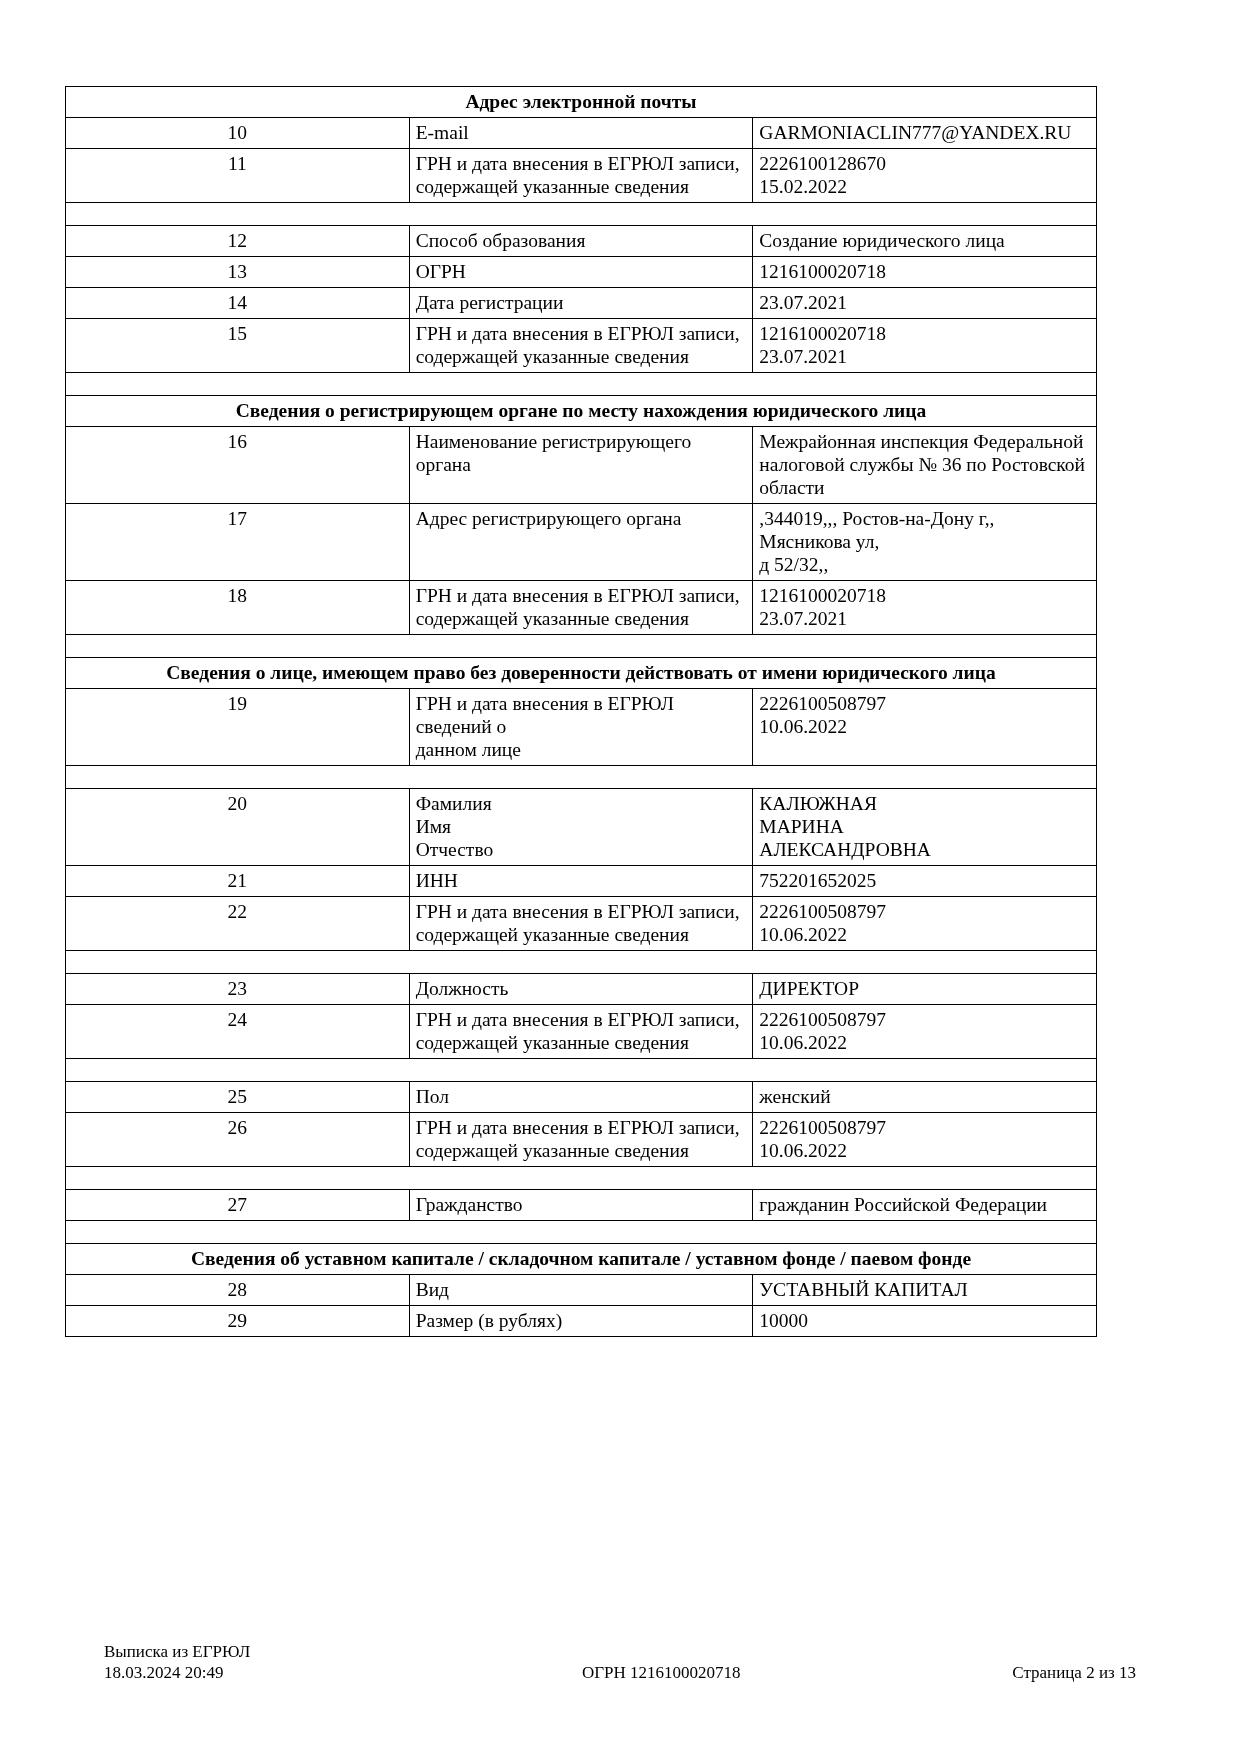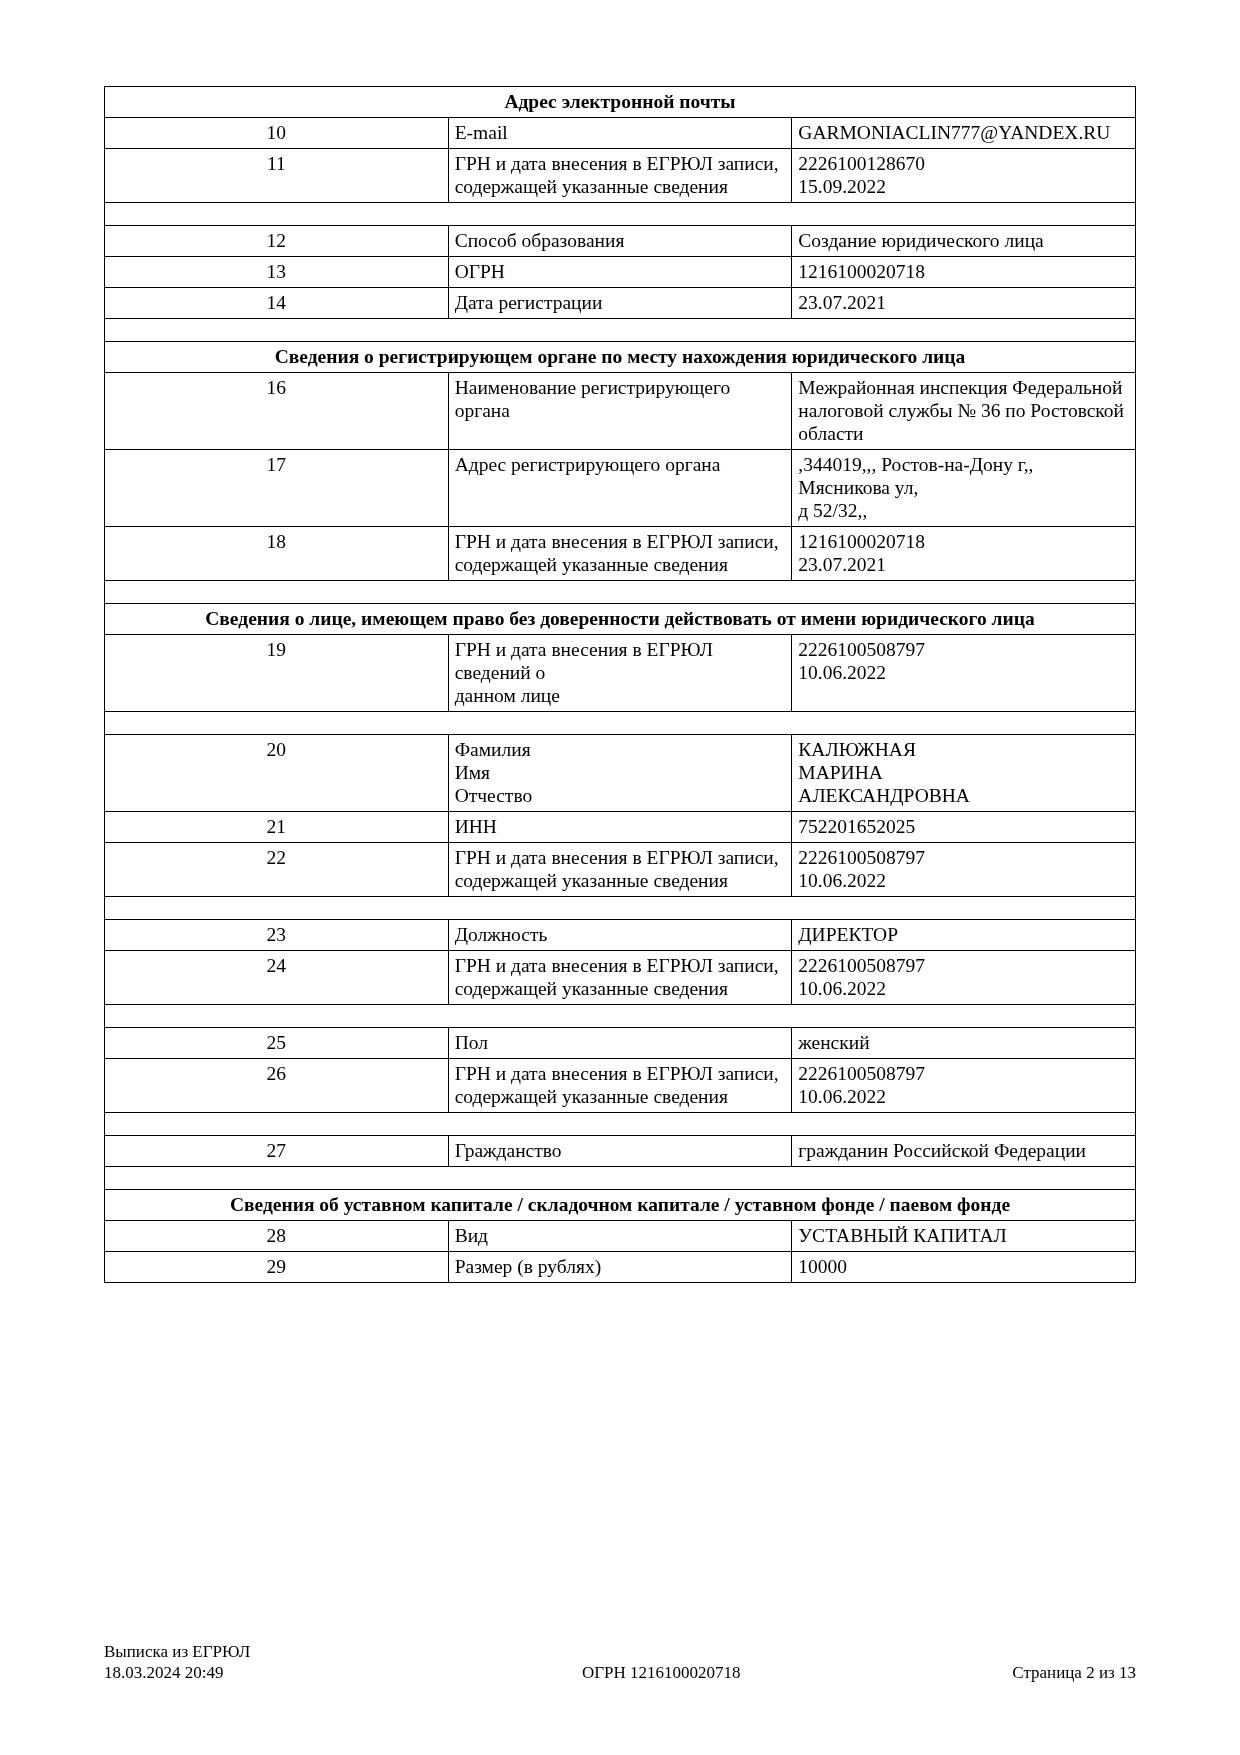--- a/index.html
+++ b/index.html
@@ -12,21 +12,21 @@
     height: 1755px;
     font-family: "Liberation Serif", serif;
     color: #000000;
     position: relative;
   }
   .page {
     position: relative;
     width: 1240px;
     height: 1755px;
     box-sizing: border-box;
-    padding: 86px 104px 0 104px;
+    padding: 86px 104px 0 65px;
   }
   table.doc {
     width: 1032px;
     border-collapse: collapse;
     table-layout: fixed;
     font-size: 19.5px;
     line-height: 1.18;
   }
   table.doc td {
     border: 1px solid #000000;
@@ -100,39 +100,46 @@
         <tr>
           <td class="num">10</td>
           <td class="label multiline">E-mail</td>
           <td class="value multiline">GARMONIACLIN777@YANDEX.RU</td>
         </tr>
         <tr>
           <td class="num">11</td>
           <td class="label multiline">ГРН и дата внесения в ЕГРЮЛ записи,
 содержащей указанные сведения</td>
           <td class="value multiline">2226100128670
-15.09.2022</td>
+15.02.2022</td>
         </tr>
         <tr class="spacer">
           <td colspan="3"></td>
         </tr>
         <tr>
           <td class="num">12</td>
           <td class="label multiline">Способ образования</td>
           <td class="value multiline">Создание юридического лица</td>
         </tr>
         <tr>
           <td class="num">13</td>
           <td class="label multiline">ОГРН</td>
           <td class="value multiline">1216100020718</td>
         </tr>
         <tr>
           <td class="num">14</td>
           <td class="label multiline">Дата регистрации</td>
           <td class="value multiline">23.07.2021</td>
+        </tr>
+        <tr>
+          <td class="num">15</td>
+          <td class="label multiline">ГРН и дата внесения в ЕГРЮЛ записи,
+содержащей указанные сведения</td>
+          <td class="value multiline">1216100020718
+23.07.2021</td>
         </tr>
         <tr class="spacer">
           <td colspan="3"></td>
         </tr>
         <tr>
           <td class="section" colspan="3">Сведения о регистрирующем органе по месту нахождения юридического лица</td>
         </tr>
         <tr>
           <td class="num">16</td>
           <td class="label multiline">Наименование регистрирующего органа</td>

